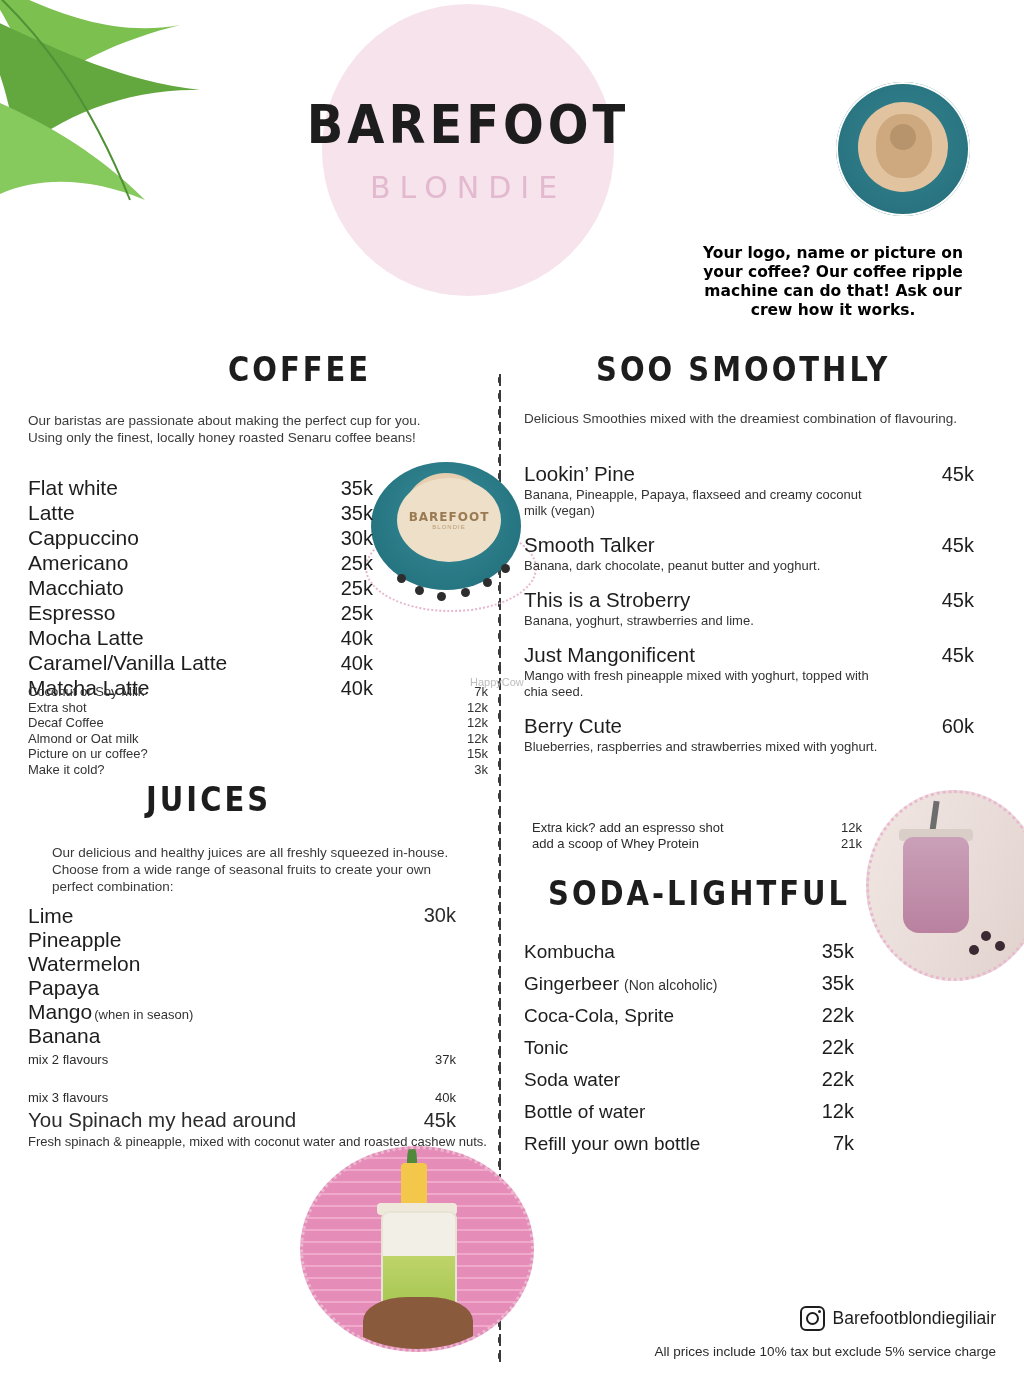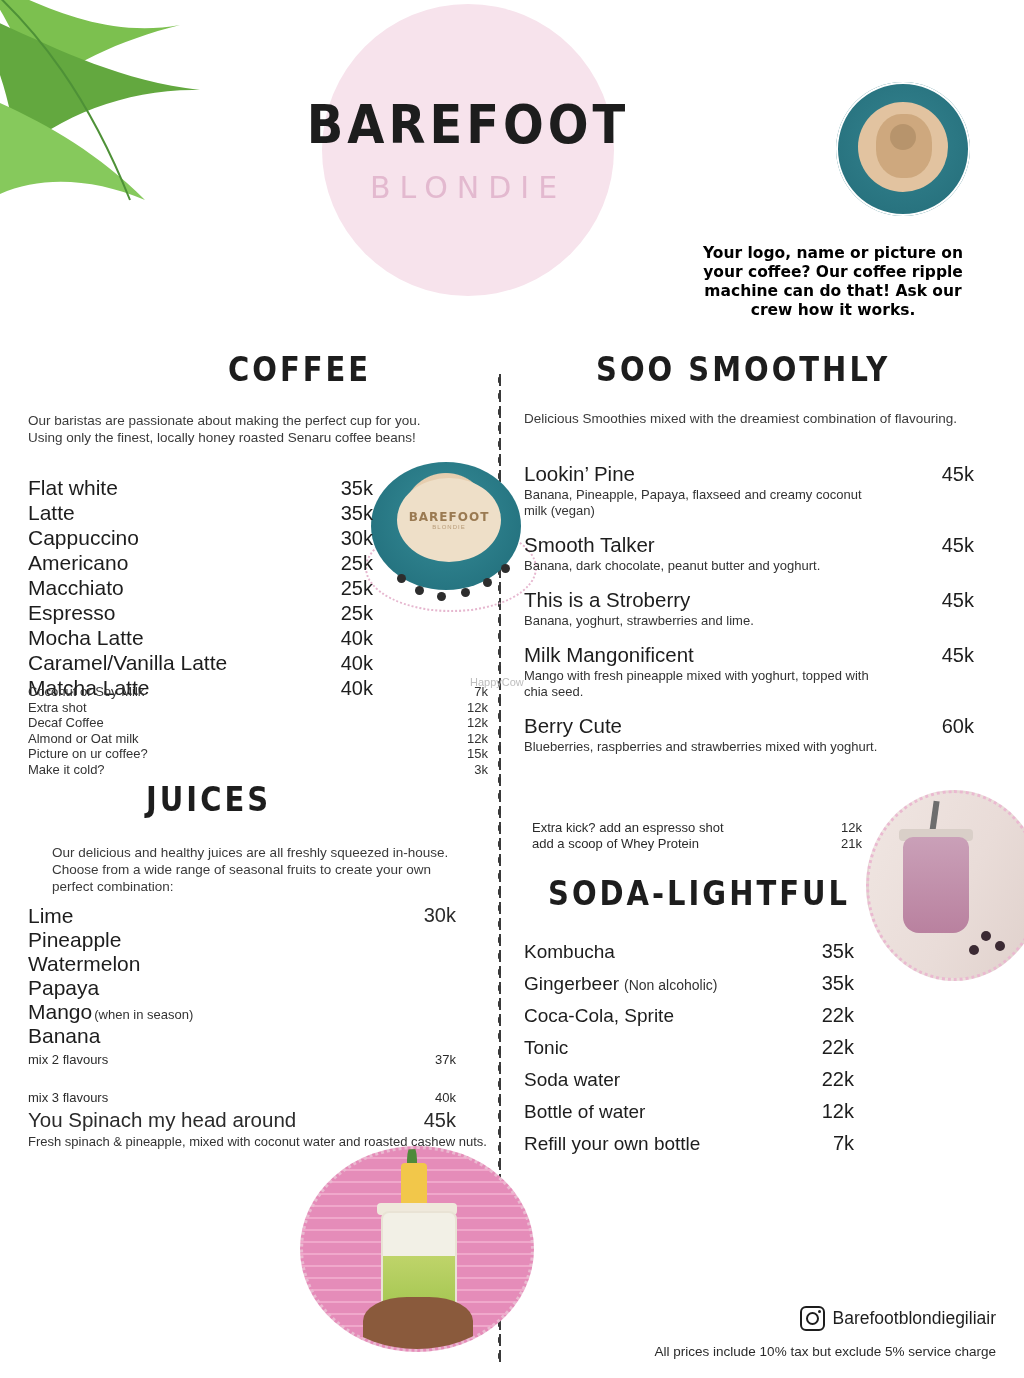--- a/index.html
+++ b/index.html
@@ -411,21 +411,21 @@
       </div>
       <div class="sm">
         <div class="hd">
           <span class="nm">This is a Stroberry</span>
           <span class="pr">45k</span>
         </div>
         <div class="ds">Banana, yoghurt, strawberries and lime.</div>
       </div>
       <div class="sm">
         <div class="hd">
-          <span class="nm">Milk Mangonificent</span>
+          <span class="nm">Just Mangonificent</span>
           <span class="pr">45k</span>
         </div>
         <div class="ds">Mango with fresh pineapple mixed with yoghurt, topped with chia seed.</div>
       </div>
       <div class="sm">
         <div class="hd">
           <span class="nm">Berry Cute</span>
           <span class="pr">60k</span>
         </div>
         <div class="ds">Blueberries, raspberries and strawberries mixed with yoghurt.</div>

